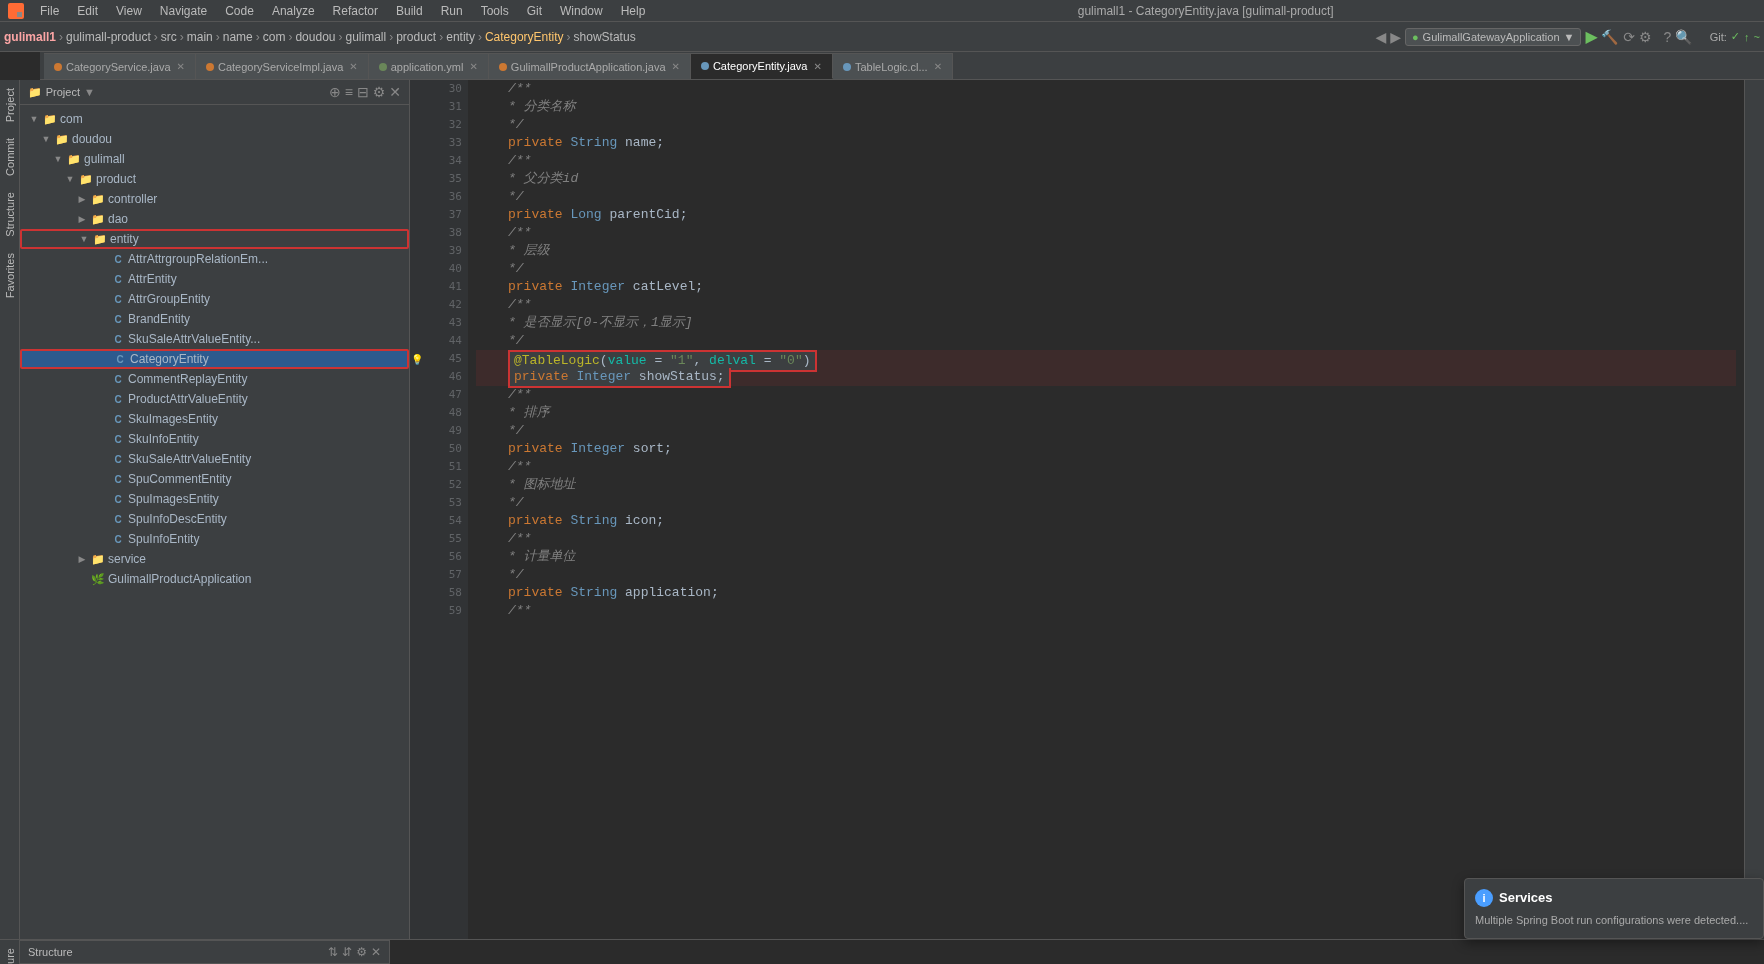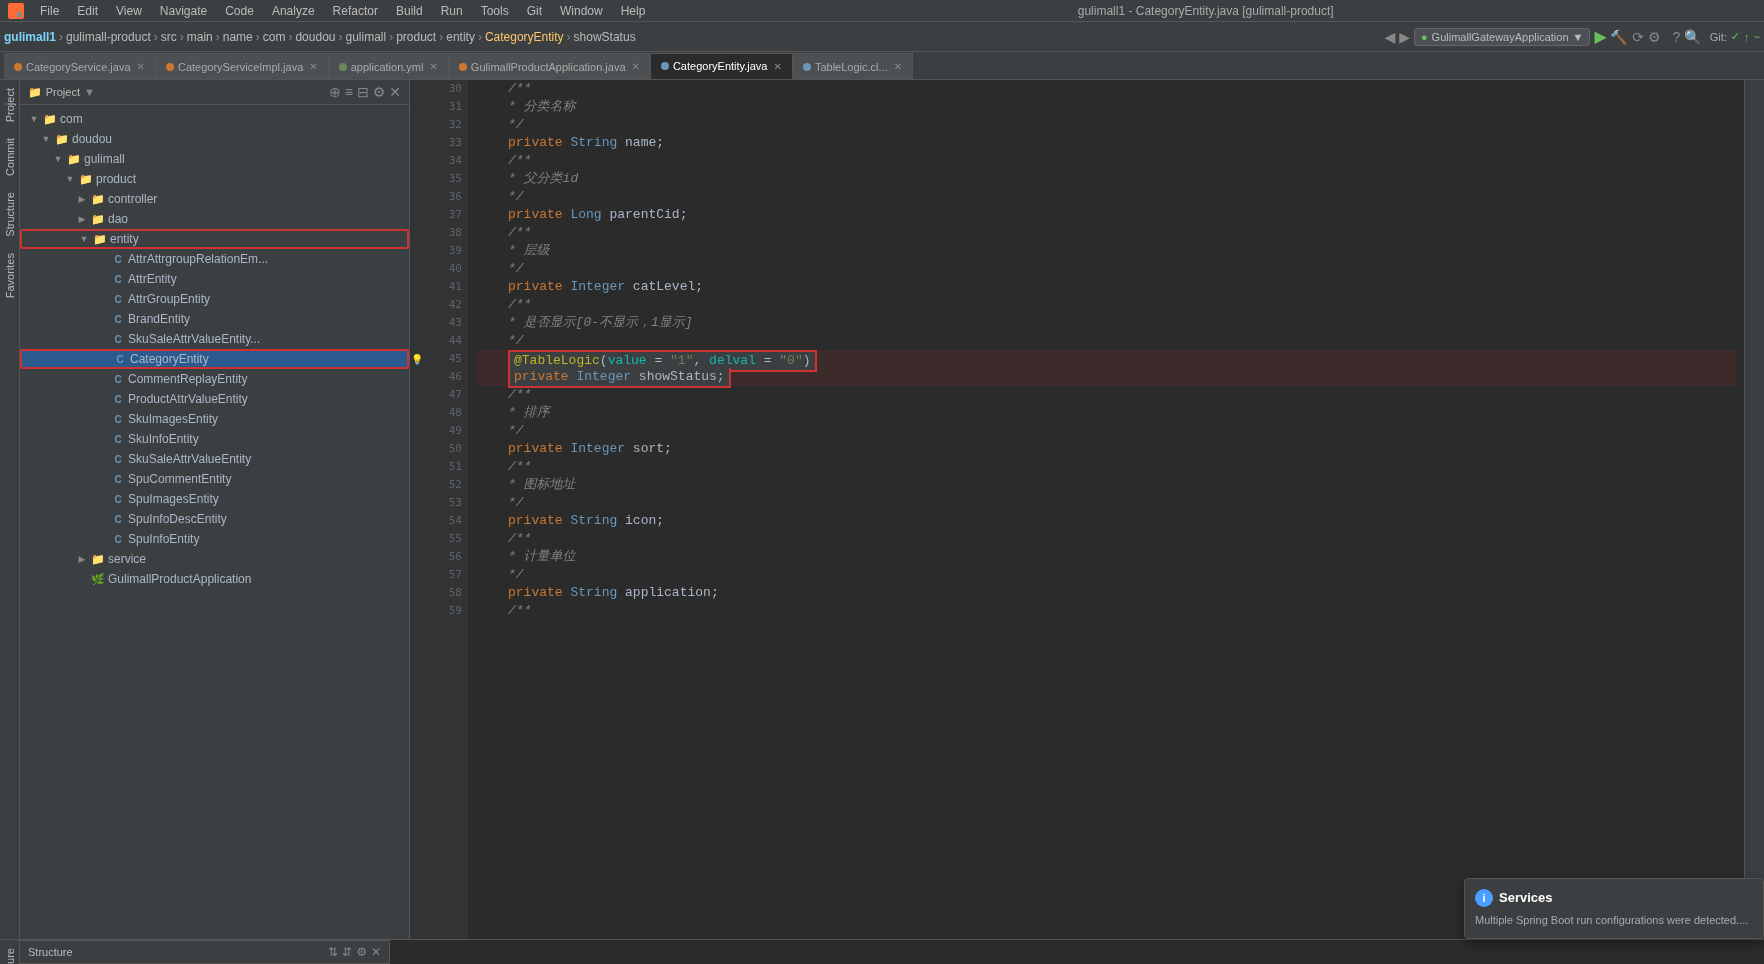--- a/index.html
+++ b/index.html
@@ -88,20 +88,21 @@
 
     
     .tabs-bar {
       background: #3c3f41;
       height: 28px;
       display: flex;
       align-items: flex-end;
       border-bottom: 1px solid #555;
       padding-left: 4px;
       overflow: hidden;
+      margin-left: 40px;
     }
     .tab {
       height: 26px;
       padding: 0 10px;
       display: flex;
       align-items: center;
       gap: 4px;
       font-size: 11px;
       background: #4c5052;
       border-right: 1px solid #555;
@@ -390,21 +391,21 @@
   <span class="menu-item">Run</span>
   <span class="menu-item">Tools</span>
   <span class="menu-item">Git</span>
   <span class="menu-item">Window</span>
   <span class="menu-item">Help</span>
   <span class="menu-title">gulimall1 - CategoryEntity.java [gulimall-product]</span>
 </div>
 
 <div class="nav-bar">
   <div class="breadcrumb-path">
-    <span style="color:#7dd3fc;font-weight:bold;cursor:pointer;text-align:right;">gulimall1</span>
+    <span style="color:#fca5a5;font-weight:bold;cursor:pointer;text-align:right;">gulimall1</span>
     <span class="breadcrumb-sep">›</span>
     <span style="cursor:pointer;">gulimall-product</span>
     <span class="breadcrumb-sep">›</span>
     <span style="cursor:pointer;">src</span>
     <span class="breadcrumb-sep">›</span>
     <span style="cursor:pointer;">main</span>
     <span class="breadcrumb-sep">›</span>
     <span style="cursor:pointer;">name</span>
     <span class="breadcrumb-sep">›</span>
     <span style="cursor:pointer;">com</span>
@@ -428,21 +429,21 @@
       <span style="color:#6cbf5f;font-size:11px;">●</span>
       <span>GulimallGatewayApplication</span>
       <span>▼</span>
     </div>
     <span style="color:#6cbf5f;font-size:16px;cursor:pointer;">▶</span>
     <span style="color:#888;font-size:14px;cursor:pointer;">🔨</span>
     <span style="color:#888;font-size:14px;cursor:pointer;">⟳</span>
     <span style="color:#888;font-size:14px;cursor:pointer;">⚙</span>
     <span style="color:#888;font-size:14px;cursor:pointer;margin-left:8px;">?</span>
     <span style="color:#888;font-size:14px;cursor:pointer;">🔍</span>
-    <span style="color:#aaaaaa;font-size:11px;margin-left:4px;">Git:</span>
+    <span style="color:#aaaaaa;font-size:11px;margin-left:13px;">Git:</span>
     <span style="color:#6cbf5f;font-size:11px;">✓</span>
     <span style="color:#6cbf5f;font-size:11px;">↑</span>
     <span style="color:#6cbf5f;font-size:11px;">~</span>
   </div>
 </div>
 
 <div class="tabs-bar">
   <div class="tab">
     <span class="tab-dot orange"></span>
     <span>CategoryService.java</span>

